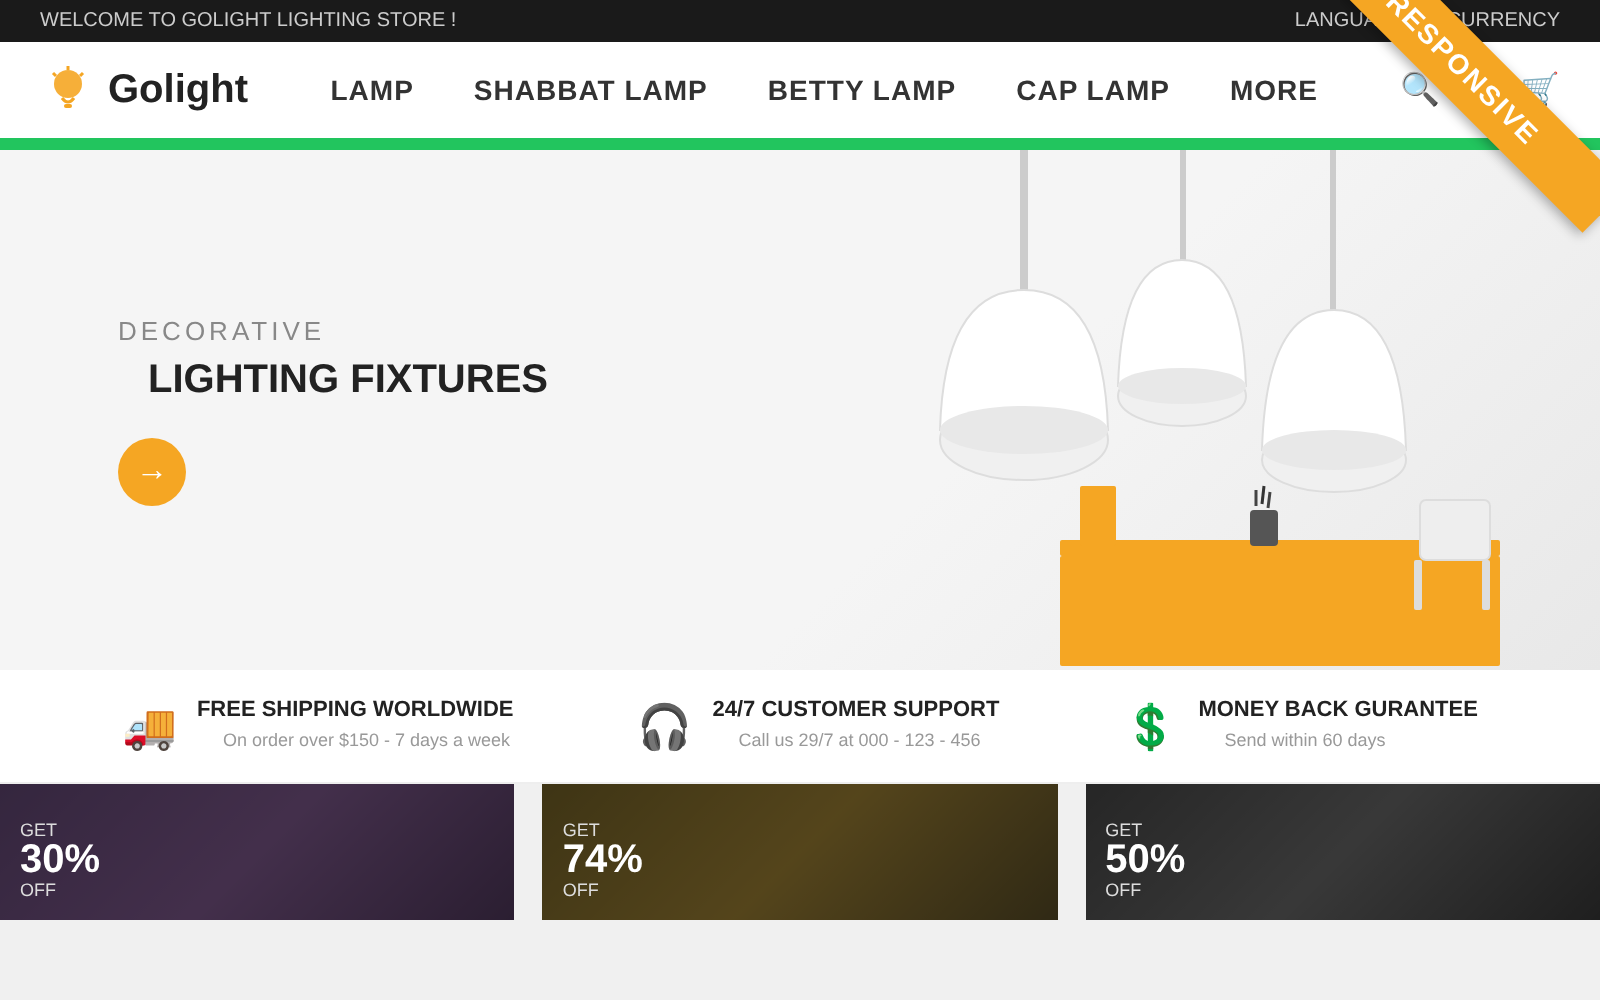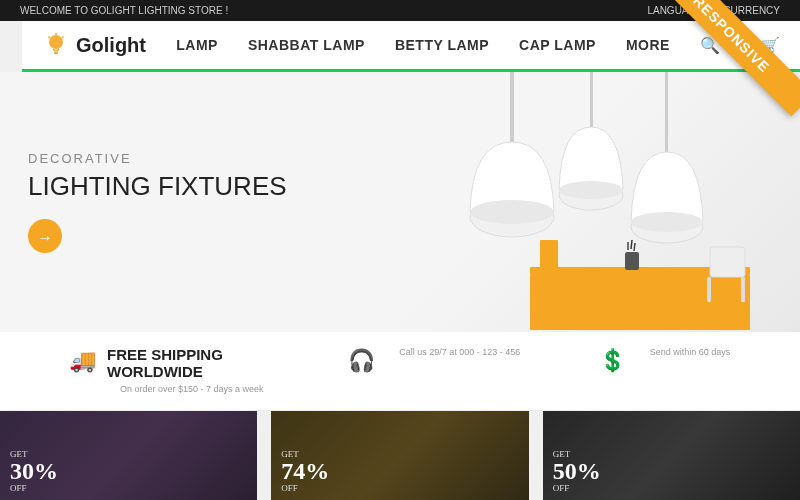--- a/index.html
+++ b/index.html
@@ -17,56 +17,56 @@
     }
     .top-bar-right { display: flex; gap: 12px; }
 
     
     .header {
       background: #fff;
       padding: 10px 20px;
       display: flex;
       align-items: center;
       justify-content: space-between;
-      border-bottom: 3px solid #22c55e;
-      margin-left: 22px;
+      border-bottom: 6px solid #22c55e;
     }
     .logo { display: flex; align-items: center; gap: 6px; font-size: 20px; font-weight: bold; color: #222; }
     .logo-icon { width: 28px; height: 28px; }
     .nav { display: flex; gap: 30px; font-size: 14px; font-weight: 600; color: #333; text-transform: uppercase; letter-spacing: 0.5px; }
     .nav span { cursor: pointer; }
     .header-icons { display: flex; gap: 10px; align-items: center; }
     .header-icons span { cursor: pointer; font-size: 16px; color: #444; }
 
     
     .hero {
       background: linear-gradient(135deg, #f5f5f5 60%, #e8e8e8 100%);
       height: 260px;
       position: relative;
       overflow: hidden;
       display: flex;
       align-items: center;
     }
     .hero-text {
-      padding-left: 28px;
+      padding-left: 59px;
       z-index: 2;
     }
     .hero-subtitle {
       font-size: 13px;
       color: #888;
       text-transform: uppercase;
       letter-spacing: 2px;
       margin-bottom: 6px;
     }
     .hero-title {
-      font-size: 26px;
-      font-weight: 400;
+      font-size: 20px;
+      font-weight: 700;
       color: #222;
       text-transform: uppercase;
       line-height: 1.1;
+      margin-left: 15px;
     }
     .hero-btn {
       margin-top: 18px;
       width: 34px;
       height: 34px;
       background: #f5a623;
       border-radius: 50%;
       display: flex;
       align-items: center;
       justify-content: center;
@@ -84,48 +84,47 @@
       align-items: flex-start;
       border-bottom: 1px solid #eee;
     }
     .feature {
       display: flex;
       align-items: flex-start;
       gap: 10px;
       max-width: 200px;
     }
     .feature-icon { font-size: 22px; color: #888; flex-shrink: 0; margin-top: 2px; }
-    .feature-title { font-size: 15px; font-weight: 700; text-transform: uppercase; color: #222; margin-bottom: 3px; }
+    .feature-title { font-size: 11px; font-weight: 700; text-transform: uppercase; color: #222; margin-bottom: 3px; }
     .feature-desc { font-size: 9px; color: #999; line-height: 1.4; margin-left: 13px; }
 
     
     .products-row {
       display: flex;
       gap: 12px;
-      height: 92px;
-      font-family: Liberation Serif, serif;
+      height: 68px;
     }
     .product-card {
       flex: 1;
       background: #2a2a2a;
       position: relative;
       overflow: hidden;
       display: flex;
       align-items: flex-end;
       padding: 10px;
     }
     .product-card:not(:last-child) { margin-right: 2px; }
     .product-overlay {
       position: absolute;
       top: 0; left: 0; right: 0; bottom: 0;
       background: rgba(30,30,30,0.7);
     }
     .product-label { position: relative; z-index: 2; color: #fff; }
     .product-get { font-size: 9px; text-transform: uppercase; color: #ddd; }
-    .product-discount { font-size: 24px; font-weight: 900; color: #fff; line-height: 1; }
+    .product-discount { font-size: 20px; font-weight: 900; color: #fff; line-height: 1; }
     .product-off { font-size: 9px; color: #ddd; }
 
     
     .responsive-badge {
       position: absolute;
       top: 0;
       right: 0;
       width: 130px;
       height: 130px;
       overflow: hidden;
@@ -238,26 +237,28 @@
   <div class="feature">
     <div class="feature-icon">🚚</div>
     <div>
       <div class="feature-title">FREE SHIPPING WORLDWIDE</div>
       <div class="feature-desc">On order over $150 - 7 days a week</div>
     </div>
   </div>
   <div class="feature">
     <div class="feature-icon">🎧</div>
     <div>
+      <div class="feature-title">24/7 CUSTOMER SUPPORT</div>
       <div class="feature-desc">Call us 29/7 at 000 - 123 - 456</div>
     </div>
   </div>
   <div class="feature">
     <div class="feature-icon">💲</div>
     <div>
+      <div class="feature-title">MONEY BACK GURANTEE</div>
       <div class="feature-desc">Send within 60 days</div>
     </div>
   </div>
 </div>
 
 <div class="products-row">
   <div class="product-card" style="background: linear-gradient(135deg, #6a3a8a 0%, #9b59b6 50%, #4a2060 100%);">
     <div class="product-overlay"></div>
     <div class="product-label">
       <div class="product-get">GET</div>

